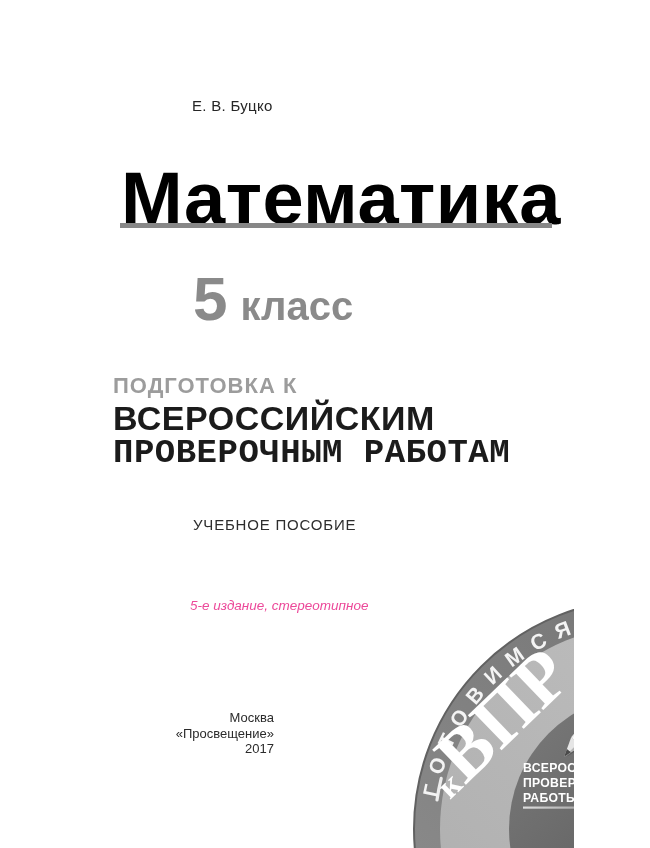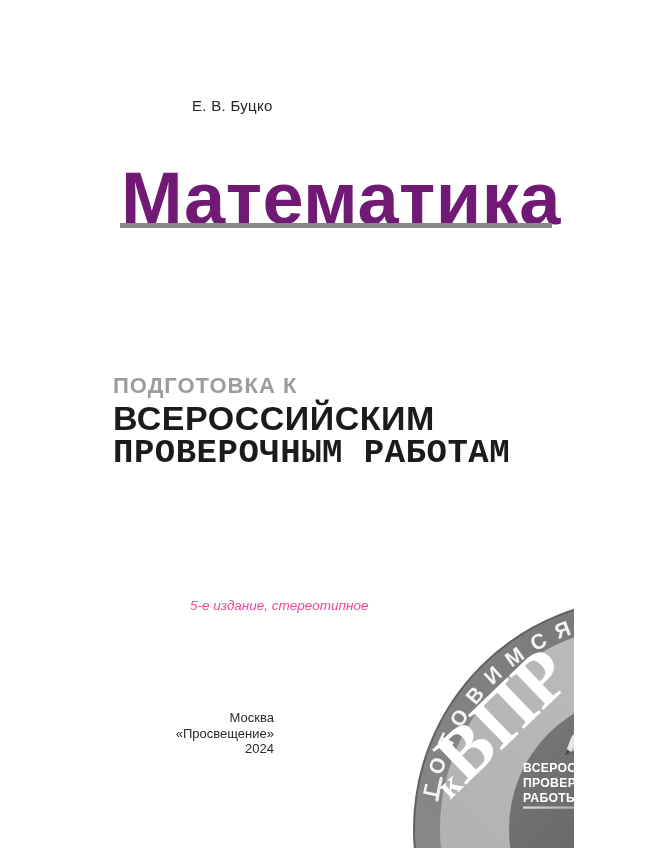--- a/index.html
+++ b/index.html
@@ -2,21 +2,21 @@
 <html><head>
 <meta charset="utf-8">
 <style>
   html,body{margin:0;padding:0;background:#ffffff;}
   .page{
     position:relative;width:574px;height:848px;background:#ffffff;overflow:hidden;
     font-family:"Liberation Sans","DejaVu Sans",sans-serif;
   }
   .abs{position:absolute;white-space:nowrap;}
   .author{left:192px;top:97px;font-size:15px;color:#262626;letter-spacing:0.3px;}
-  .book-title{left:121px;top:162px;font-size:74px;line-height:74px;font-weight:bold;color:#701a75;letter-spacing:0.5px;}
+  .book-title{left:121px;top:162px;font-size:74px;line-height:74px;font-weight:bold;color:#000000;letter-spacing:0.5px;}
   .title-underline{left:120px;top:223px;width:432px;height:5px;background:#878787;}
   .grade{left:193px;top:268px;line-height:1;color:#8a8a8a;font-weight:bold;}
   .grade .num{font-size:62px;}
   .grade .word{font-size:40px;margin-left:13px;}
   .sub-prefix{left:113px;top:373px;font-size:22px;font-weight:bold;color:#9c9c9c;letter-spacing:1px;}
   .head1{left:113px;top:399px;font-size:34px;font-weight:bold;color:#1b1b1b;letter-spacing:0.5px;}
   .head2{left:113px;top:434px;font-size:34px;font-weight:bold;color:#1b1b1b;letter-spacing:0.5px;font-family:Liberation Mono, monospace;}
   .ed-type{left:193px;top:516px;font-size:15px;color:#2d2d2d;letter-spacing:0.8px;}
   .ed-note{left:190px;top:598px;font-size:13.5px;font-style:italic;color:#ec4899;}
   .imprint{left:174px;top:710px;width:100px;text-align:right;font-size:13px;line-height:15.5px;color:#2b2b2b;}
@@ -27,31 +27,35 @@
 </head>
 <body>
 
 <div class="page">
 
   <div class="abs author">Е. В. Буцко</div>
 
   <div class="abs book-title">Математика</div>
   <div class="abs title-underline"></div>
 
+  <div class="abs grade">
+    <span class="num">5</span><span class="word">класс</span>
+  </div>
 
   <div class="abs head1">ВСЕРОССИЙСКИМ</div>
   <div class="abs sub-prefix">ПОДГОТОВКА К</div>
   <div class="abs head2">ПРОВЕРОЧНЫМ РАБОТАМ</div>
 
+  <div class="abs ed-type">УЧЕБНОЕ ПОСОБИЕ</div>
   <div class="abs ed-note">5-е издание, стереотипное</div>
 
   <div class="abs imprint">
     <div>Москва</div>
     <div>«Просвещение»</div>
-    <div>2024</div>
+    <div>2017</div>
   </div>
 
   <svg class="abs badge" width="252" height="265" viewBox="398 583 252 265" xmlns="http://www.w3.org/2000/svg">
     <defs>
       <linearGradient id="gradOuter" x1="0%" y1="100%" x2="100%" y2="0%">
         <stop offset="0%" stop-color="#909090"></stop>
           <stop offset="100%" stop-color="#6e6e6e"></stop>
       </linearGradient>
       <linearGradient id="gradLight" x1="0%" y1="100%" x2="100%" y2="0%">
         <stop offset="0%" stop-color="#adadad"></stop>

